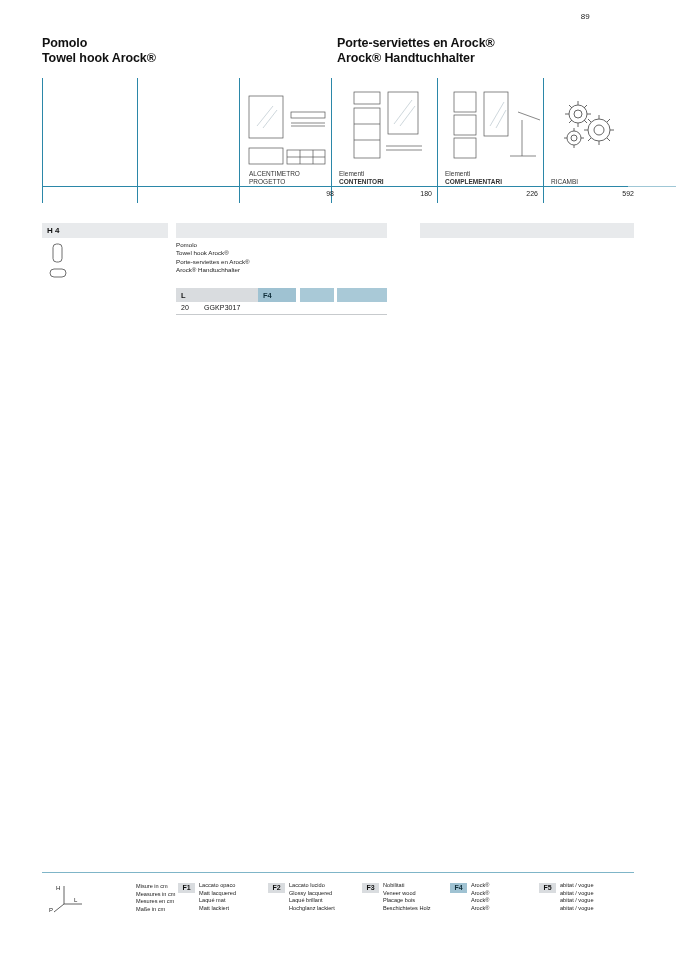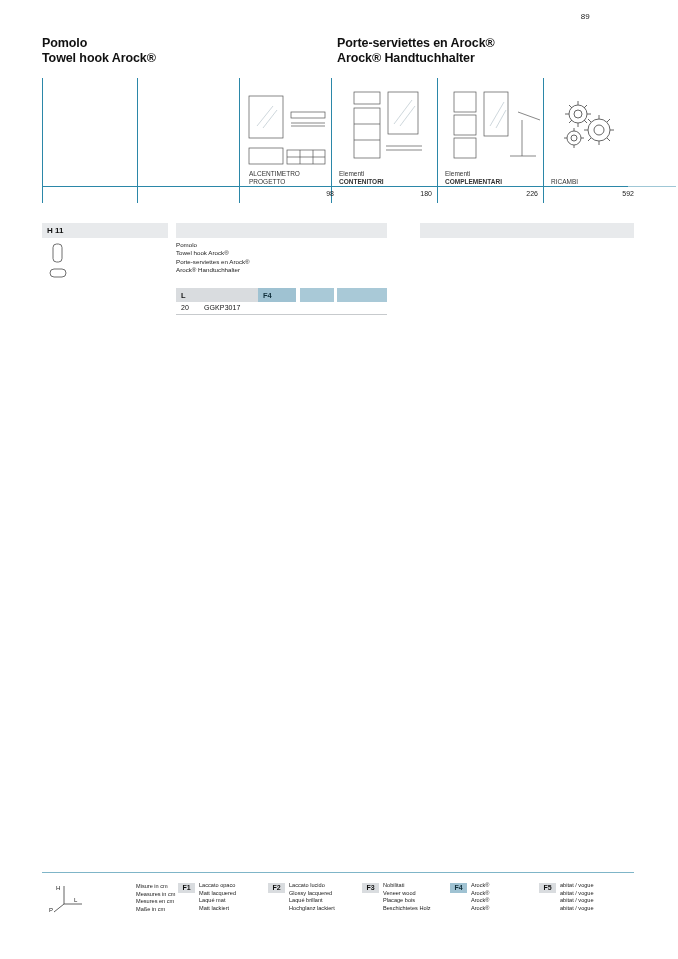--- a/index.html
+++ b/index.html
@@ -370,21 +370,21 @@
       <div>RICAMBI</div>
     </div>
 
     <div class="nav-num" style="left:292px;">98</div>
     <div class="nav-num" style="left:390px;">180</div>
     <div class="nav-num" style="left:496px;">226</div>
     <div class="nav-num" style="left:592px;">592</div>
   </div>
 
   <div class="band band-h11"></div>
-  <div class="band-h11-label">H 11</div>
+  <div class="band-h11-label">H 4</div>
   <div class="band band-desc"></div>
   <div class="band band-right"></div>
 
   <svg class="prod-icon" viewBox="0 0 30 40">
     <rect x="7" y="1" width="9" height="18" rx="3.5" stroke="#4a4a4a" stroke-width="0.8" fill="#fff"></rect>
     <rect x="4" y="26" width="16" height="8" rx="4" stroke="#4a4a4a" stroke-width="0.8" fill="#fff"></rect>
   </svg>
 
   <div class="desc">
     <div>Pomolo</div>

